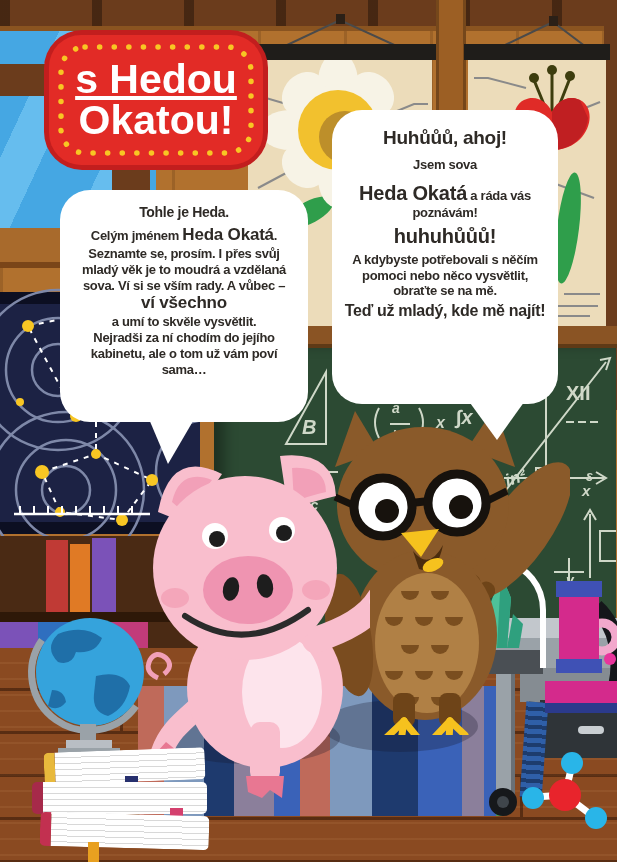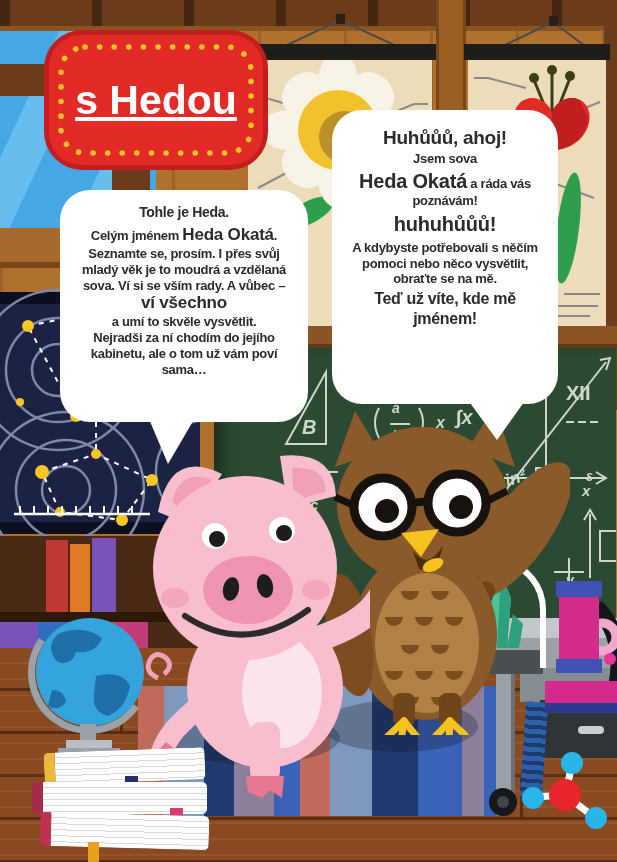--- a/index.html
+++ b/index.html
@@ -398,40 +398,41 @@
     <circle cx="13" cy="53" r="11" fill="#29b5e8"></circle>
     <circle cx="76" cy="73" r="11" fill="#29b5e8"></circle>
   </svg>
 
   <div class="abs badge">
     <div class="badge-in">
       <svg class="abs" style="left:8px;top:8px;width:198px;height:114px">
         <rect x="4" y="4" width="190" height="106" rx="24" fill="none" stroke="#f8c623" stroke-width="5.5" stroke-dasharray="0.1 14.5" stroke-linecap="round"></rect>
       </svg>
       <div class="badge-l2">s Hedou</div>
+      <div class="badge-l3">Okatou!</div>
     </div>
   </div>
 
   <svg class="abs" style="left:138px;top:412px;width:70px;height:56px">
     <polygon points="8,0 58,4 30,52" fill="#ffffff"></polygon>
   </svg>
   <svg class="abs" style="left:455px;top:396px;width:80px;height:46px">
     <polygon points="10,0 72,2 42,44" fill="#ffffff"></polygon>
   </svg>
 
   <div class="abs bubble pig-bubble">
     <div class="bl" style="font-size:14px;margin-bottom:4px;">Tohle je Heda.</div>
     <div class="bl"><span>Celým jménem </span><span class="big17">Heda Okatá</span><span>.</span></div>
     <div class="bl"><span>Seznamte se, prosím. I přes svůj mladý věk je to moudrá a vzdělaná sova. Ví si se vším rady. A vůbec – </span><span class="big17">ví všechno</span></div>
     <div class="bl">a umí to skvěle vysvětlit.</div>
     <div class="bl">Nejradši za ní chodím do jejího kabinetu, ale o tom už vám poví sama…</div>
   </div>
 
   <div class="abs bubble owl-bubble">
     <div class="bl big19">Huhůůů, ahoj!</div>
-    <div class="bl" style="margin:2px 0;">Jsem sova</div>
+    <div class="bl" style="margin:8px 0;">Jsem sova</div>
     <div class="bl"><span class="big20">Heda Okatá</span><span> a ráda vás poznávám!</span></div>
     <div class="bl big20" style="margin:3px 0;">huhuhůůů!</div>
     <div class="bl">A kdybyste potřebovali s něčím pomoci nebo něco vysvětlit, obraťte se na mě.</div>
-    <div class="bl big16" style="margin-top:2px;">Teď už víte, kde mě jménem!</div>
+    <div class="bl big16" style="margin-top:2px;">Teď už mladý, kde mě najít!</div>
   </div>
 
 </div>
 
 </body></html>

